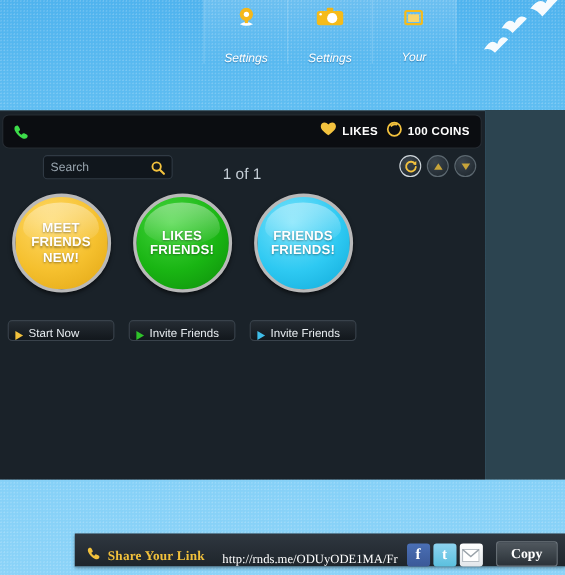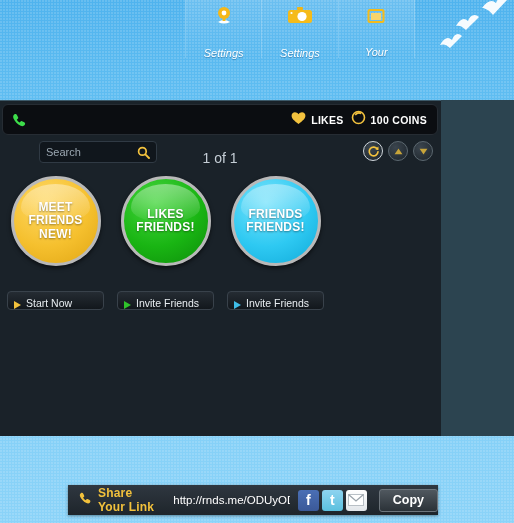--- a/index.html
+++ b/index.html
@@ -167,24 +167,25 @@
     border-left: 7px solid currentColor;
     border-top: 4.5px solid transparent;
     border-bottom: 4.5px solid transparent;
   }
   .card-button-label {
     font-size: 10.5px; color: #e8edf1;
   }
 
   
   .share-bar {
-    position: absolute; left: 68px; top: 485px; width: 370px; height: 30px;
+    position: absolute; left: 68px; top: 485px; width: 446px; height: 30px;
     background: linear-gradient(180deg, #2f3740, #1e252b);
-    display: flex; align-items: center;
+    display: flex; align-items: flex-end;
     box-shadow: 0 1px 3px rgba(0,0,0,0.4);
+    font-family: Liberation Serif, serif;
   }
   .share-left { display: flex; align-items: center; gap: 6px; margin-left: 10px; }
   .share-label {
     font-size: 12px; font-weight: bold; color: #f2c13c;
     letter-spacing: 0.2px;
   }
   .share-url {
     margin-left: 16px;
     font-size: 11.5px; color: #ffffff;
     white-space: nowrap; overflow: hidden;

